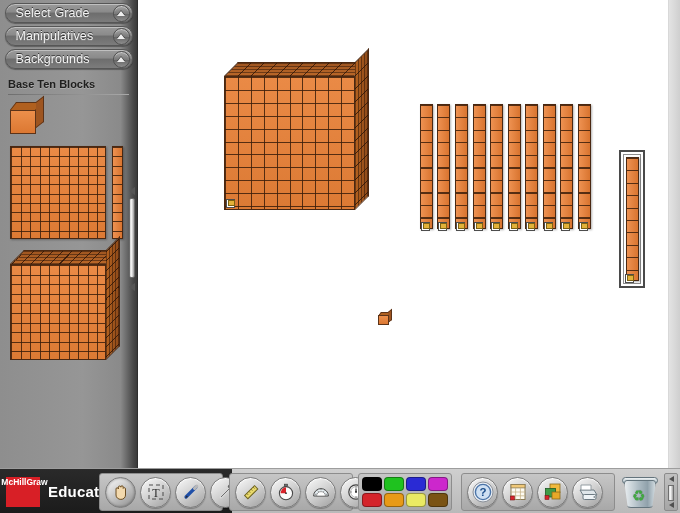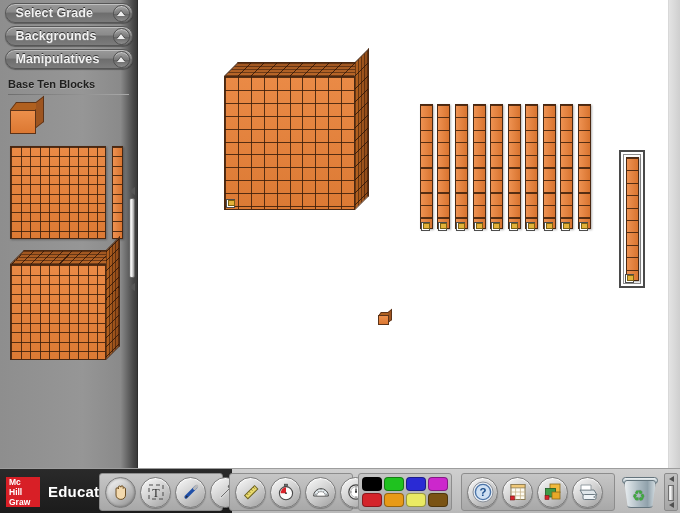--- a/index.html
+++ b/index.html
@@ -22,21 +22,21 @@
     width:128px; height:20px; margin:3px auto 0 auto;
     border-radius:11px;
     background:linear-gradient(to bottom,#9a9a9a 0%,#8a8a8a 45%,#6d6d6d 50%,#7c7c7c 100%);
     border:1px solid #565656;
     box-shadow:inset 0 1px 0 rgba(255,255,255,.38), 0 1px 1px rgba(0,0,0,.35);
     display:flex; align-items:center;
     cursor:pointer;
   }
   .panel-btn .lbl{
     flex:1;
-    font-size:12.5px; font-weight:bold; color:#f2f2f2;
+    font-size:12.5px; font-weight:normal; color:#f2f2f2;
     text-shadow:0 -1px 0 rgba(0,0,0,.65), 0 1px 0 rgba(255,255,255,.12);
     padding-left:10px; letter-spacing:.1px;
     white-space:nowrap;
   }
   .chev{
     width:17px; height:17px; margin-right:2px; border-radius:50%;
     background:linear-gradient(to bottom,#a7a7a7,#7a7a7a 50%,#636363 51%,#8d8d8d);
     border:1px solid #4e4e4e;
     display:flex; align-items:center; justify-content:center;
     box-shadow:inset 0 1px 0 rgba(255,255,255,.45);
@@ -169,21 +169,21 @@
   #brandbar{
     position:absolute; left:0; top:0; width:232px; height:45px;
     background:linear-gradient(to bottom,#2a2a2a,#1b1b1b);
     border-top-right-radius:0;
     display:flex; align-items:center;
   }
   #mhlogo{
     width:34px;height:30px;margin-left:6px;
     background:#d81f26; color:#fff;
     font-size:8.5px; font-weight:bold; line-height:10px;
-    display:flex;flex-direction:column;justify-content:center;
+    display:flex;flex-direction:row;justify-content:center;
     padding-left:3px; flex:none;
   }
   #brandname{ color:#fff; font-size:15px; font-weight:bold; margin-left:8px; letter-spacing:.2px;}
 
   .tgroup{
     position:absolute; top:4px; height:38px;
     background:linear-gradient(to bottom,#c6c6c6,#a8a8a8);
     border:1px solid #8d8d8d; border-radius:3px;
     display:flex; align-items:center; gap:4px; padding:0 5px;
   }
@@ -244,28 +244,28 @@
 <div id="sidebar">
 
   <div class="panel-btn">
     <span class="lbl">Select Grade</span>
     <span class="chev">
         <i></i>
       </span>
   </div>
 
   <div class="panel-btn">
+    <span class="lbl">Manipulatives</span>
+    <span class="chev">
+        <i></i>
+      </span>
+  </div>
+
+  <div class="panel-btn">
     <span class="lbl">Backgrounds</span>
-    <span class="chev">
-        <i></i>
-      </span>
-  </div>
-
-  <div class="panel-btn">
-    <span class="lbl">Manipulatives</span>
     <span class="chev">
         <i></i>
       </span>
   </div>
 
   <div id="section-title">Base Ten Blocks</div>
   <div id="title-rule"></div>
 
   <div id="tray">
 

